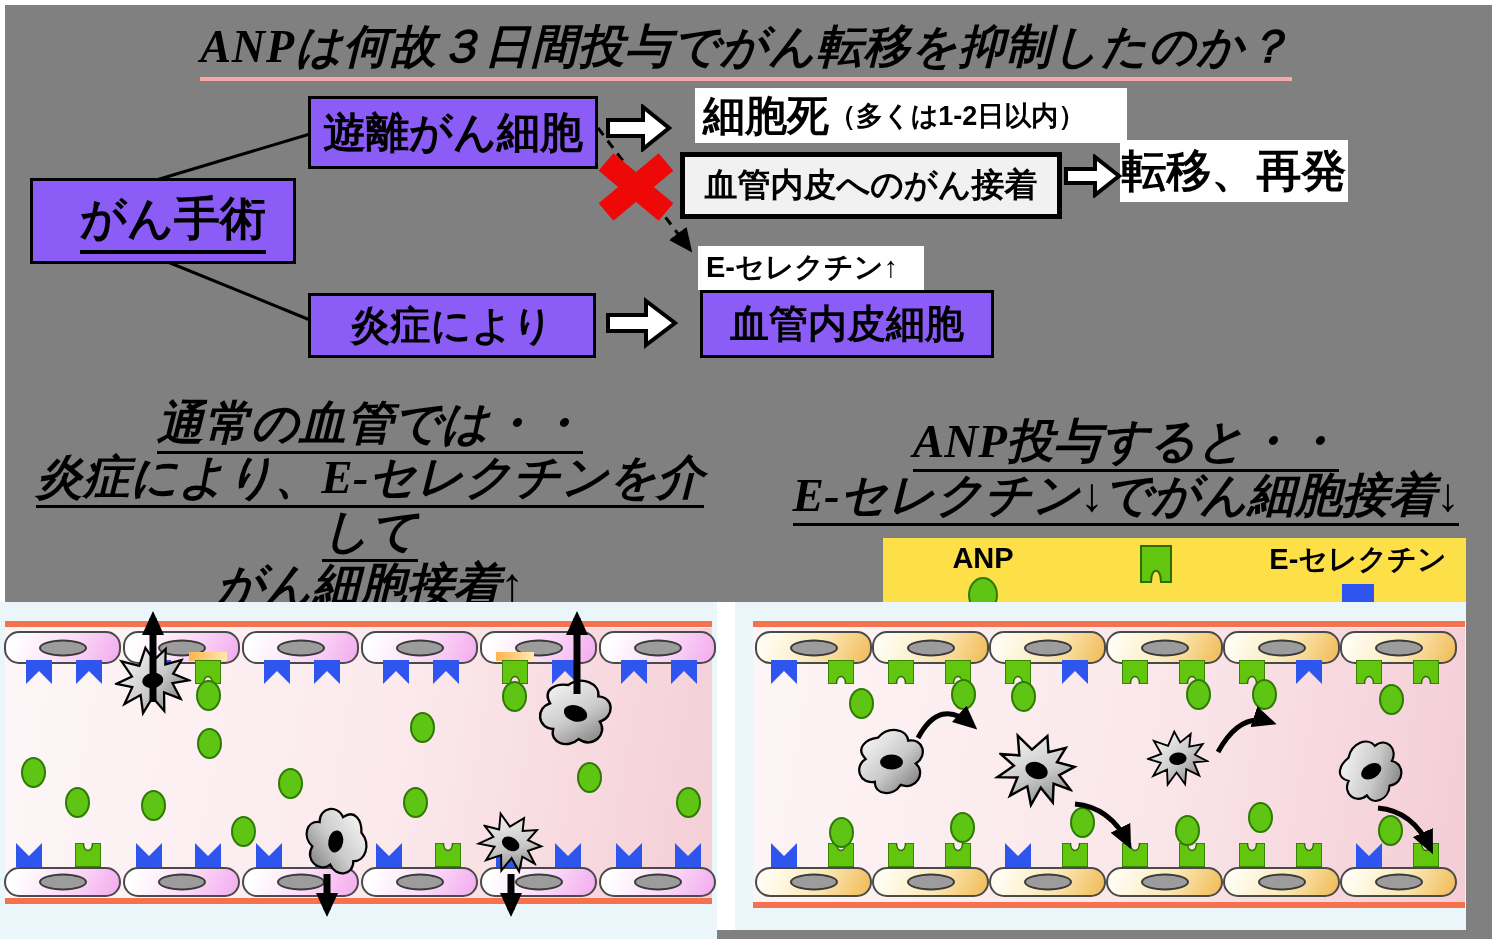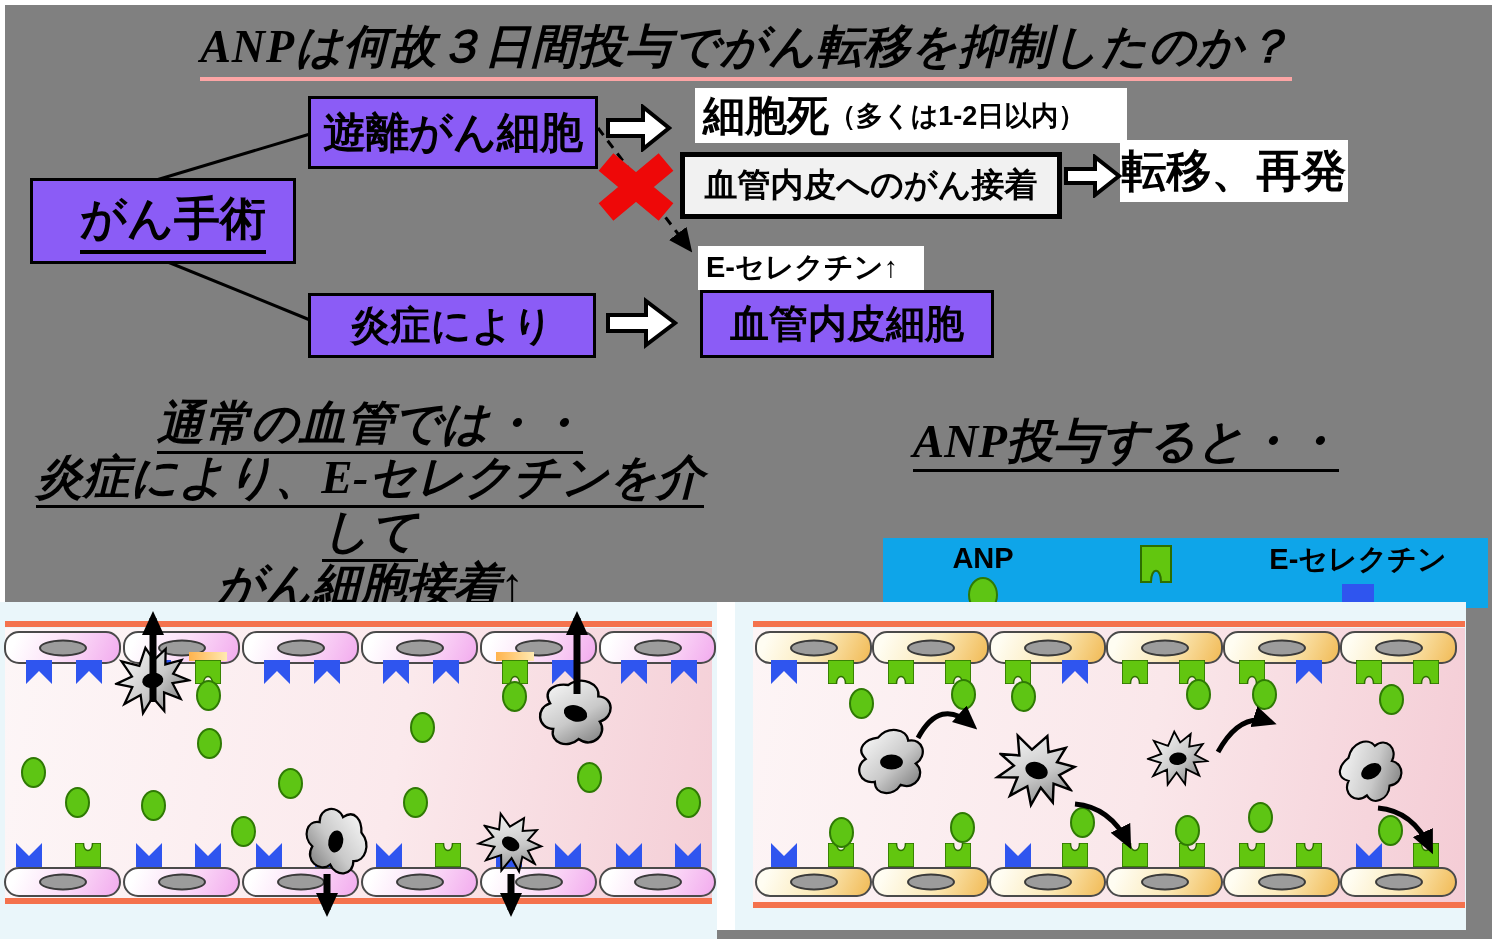--- a/index.html
+++ b/index.html
@@ -9,21 +9,21 @@
   .title{position:absolute;left:0;top:16px;width:100%;text-align:center;
          font-family:"Liberation Serif",serif;font-style:italic;font-weight:bold;
          font-size:46px;letter-spacing:1px;}
   .title span{border-bottom:4px solid #fca5a5;padding-bottom:5px;}
   .fbox{position:absolute;background:#8b5cf6;border:3px solid #000;display:flex;
         align-items:center;justify-content:center;font-weight:bold;}
   .strip{position:absolute;background:#fff;display:flex;align-items:center;font-weight:bold;}
   .sec-head{position:absolute;text-align:center;font-family:"Liberation Serif",serif;
             font-style:italic;font-weight:bold;font-size:47px;line-height:54px;}
   .sec-head div span{border-bottom:3px solid #000;padding-bottom:2px;}
-  .legend{position:absolute;left:883px;top:538px;width:583px;height:70px;background:#0ea5e9;padding-left:22px;}
+  .legend{position:absolute;left:883px;top:538px;width:583px;height:70px;background:#fde047;}
   .leg-item{position:absolute;text-align:center;font-weight:bold;font-size:29px;}
   .leg-shape{margin:2px auto 0;}
   .leg-ellipse{width:26px;height:32px;background:#5ec514;border:2px solid #2f7a04;border-radius:50%;}
   .vessel{position:absolute;background:#eaf6fa;}
   .gap{position:absolute;background:#fff;}
   .interior{position:absolute;}
   .int-left{background:linear-gradient(100deg,#fdf6f7 0%,#fbe9ec 55%,#f4ced6 100%);}
   .int-right{background:linear-gradient(100deg,#fdf5f6 0%,#fae7ea 55%,#f4ccd5 100%);}
   .oline{position:absolute;height:6px;background:#f4724d;}
   .cell{position:absolute;height:31px;width:113px;border:2px solid #4a4a4a;border-radius:15px;}
@@ -94,20 +94,21 @@
     <path d="M12,10 L72,60 M72,10 L12,60" stroke="#ee0808" stroke-width="23" stroke-linecap="butt"></path>
   </svg>
 
   <div class="sec-head" style="left:30px;top:396px;width:680px;">
     <div><span>通常の血管では・・</span></div>
     <div><span>炎症により、E-セレクチンを介して</span></div>
     <div><span>がん細胞接着↑</span></div>
   </div>
   <div class="sec-head" style="left:790px;top:414px;width:672px;">
     <div><span>ANP投与すると・・</span></div>
+    <div><span>E-セレクチン↓でがん細胞接着↓</span></div>
   </div>
 
   <div class="legend">
     <div class="leg-item" style="left:30px;top:4px;width:140px;">
       <div>ANP</div>
       <div class="leg-shape leg-ellipse"></div>
     </div>
     <div class="leg-item" style="left:168px;top:4px;width:210px;">
       <svg class="leg-shape" width="34" height="40">
         <path d="M2,2 H32 V38 H22 C22,23 12,23 12,38 H2 Z" fill="#62c60f" stroke="#2d6e00" stroke-width="2"></path>

